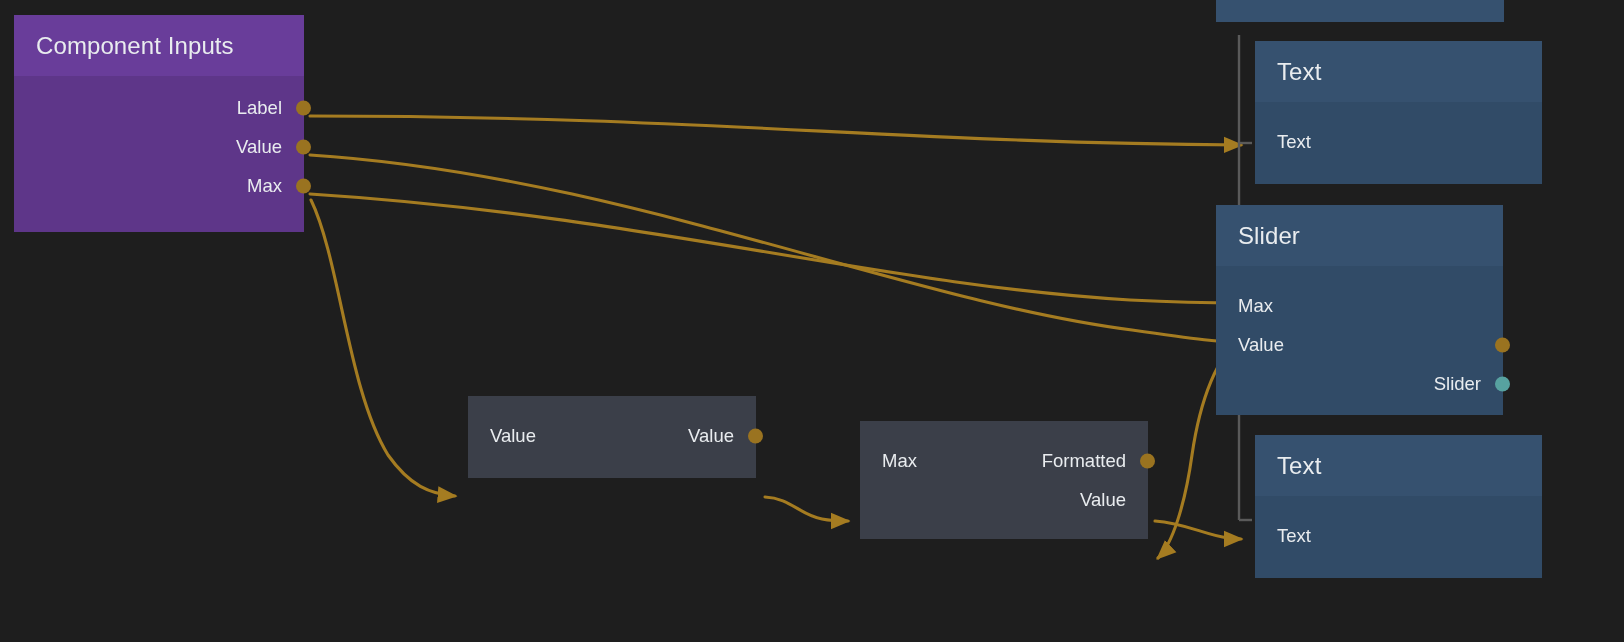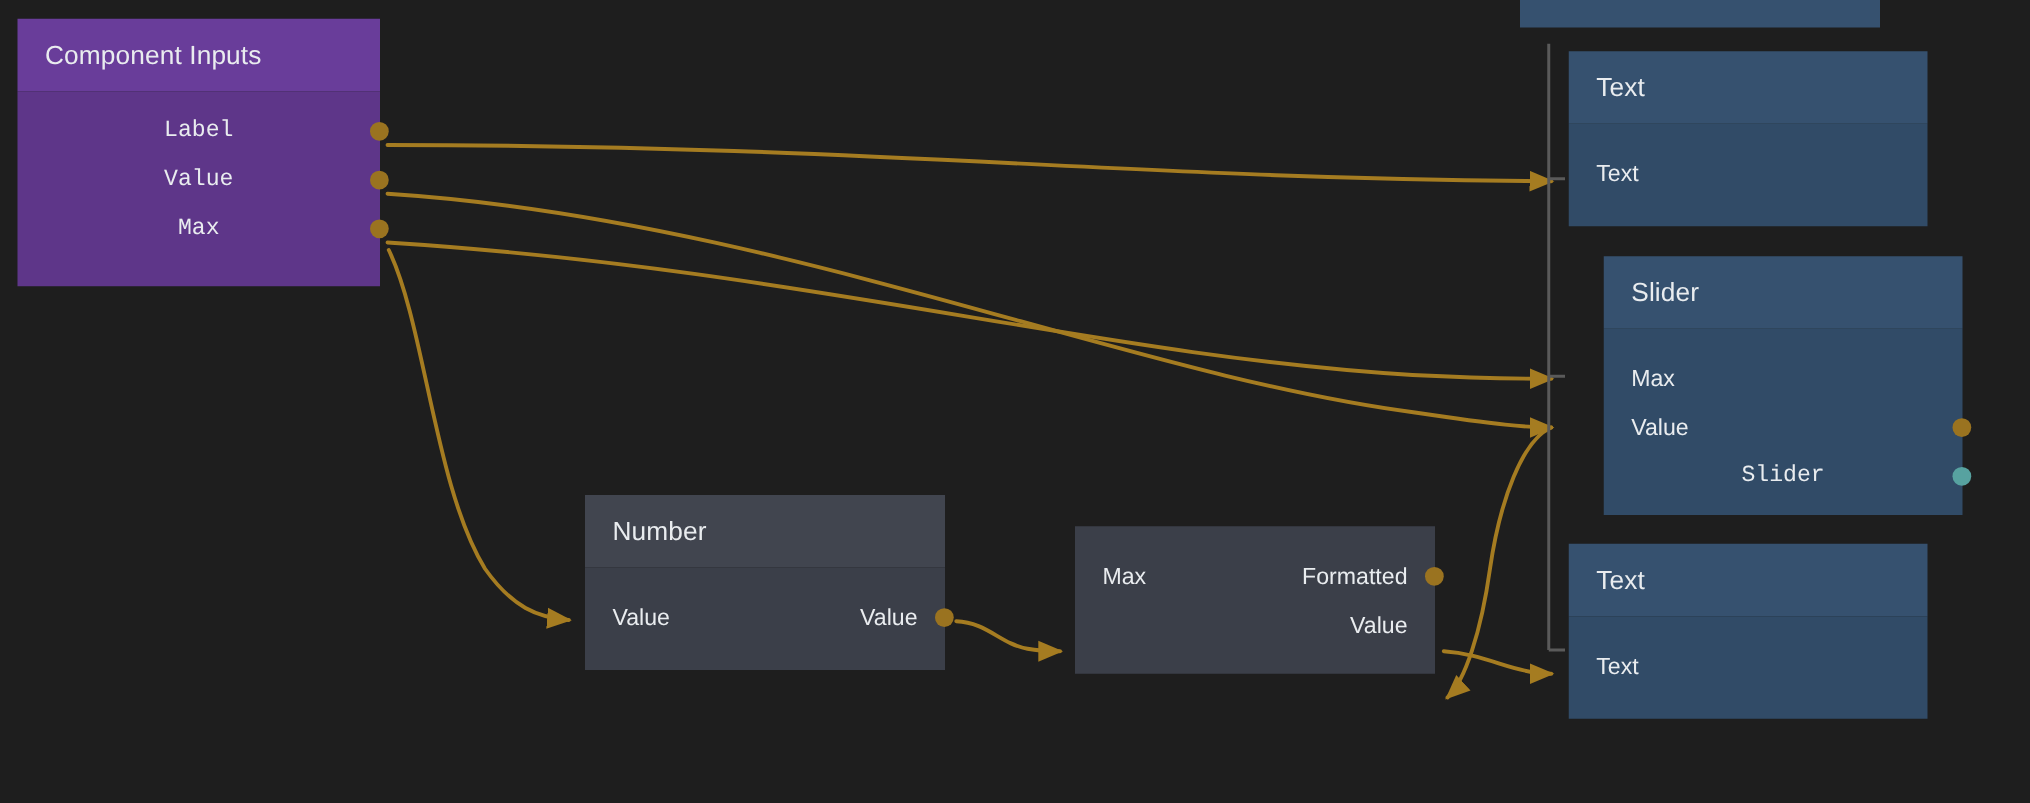--- a/index.html
+++ b/index.html
@@ -23,40 +23,40 @@
     z-index: 1;
   }
   
   .node {
     position: absolute;
     z-index: 3;
     color: #e9ecef;
     user-select: none;
   }
   .node-header {
-    font-size: 21px;
+    font-size: 24px;
     line-height: 1;
     padding: 19px 22px 18px 22px;
     letter-spacing: 0.1px;
     white-space: nowrap;
     overflow: hidden;
   }
   .node-body {
     padding: 0;
   }
   .port-row {
     position: relative;
     height: 39px;
     display: flex;
     align-items: center;
     padding: 0 22px;
     font-size: 18.5px;
     white-space: nowrap;
   }
-  .port-row.out  { justify-content: center; font-family: Liberation Mono, monospace; }
+  .port-row.out  { justify-content: flex-end; }
   .port-row.in   { justify-content: flex-start; }
   .port-row.in-right { justify-content: flex-end; }
 
   
   .port-dot {
     position: absolute;
     width: 15px; height: 15px;
     border-radius: 50%;
     top: 50%;
     transform: translateY(-50%);
@@ -145,21 +145,20 @@
         <span class="port-dot right amber"></span>
       </div>
       <div class="port-row out">
         <span>Max</span>
         <span class="port-dot right amber"></span>
       </div>
     </div>
   </div>
 
   <div class="node gray" style="left:468px; top:396px; width:288px; height:140px;">
-    <div class="node-header">Number</div>
     <div class="node-body" style="height:82px;">
       <div class="body-pad-top" style="height:20px;"></div>
       <div class="port-row" style="justify-content:space-between;">
         <span>Value</span>
         <span>Value</span>
         <span class="port-dot right amber"></span>
       </div>
     </div>
   </div>
 
@@ -180,21 +179,21 @@
   <div class="node blue" style="left:1255px; top:41px; width:287px; height:140px;">
     <div class="node-header">Text</div>
     <div class="node-body" style="height:82px;">
       <div class="body-pad-top" style="height:20px;"></div>
       <div class="port-row in">
         <span>Text</span>
       </div>
     </div>
   </div>
 
-  <div class="node blue" style="left:1283px; top:205px; width:287px; height:205px;">
+  <div class="node blue" style="left:1216px; top:205px; width:287px; height:205px;">
     <div class="node-header">Slider</div>
     <div class="node-body" style="height:149px;">
       <div class="body-pad-top" style="height:20px;"></div>
       <div class="port-row in">
         <span>Max</span>
       </div>
       <div class="port-row" style="justify-content:space-between;">
         <span>Value</span>
         <span></span>
         <span class="port-dot right amber"></span>

